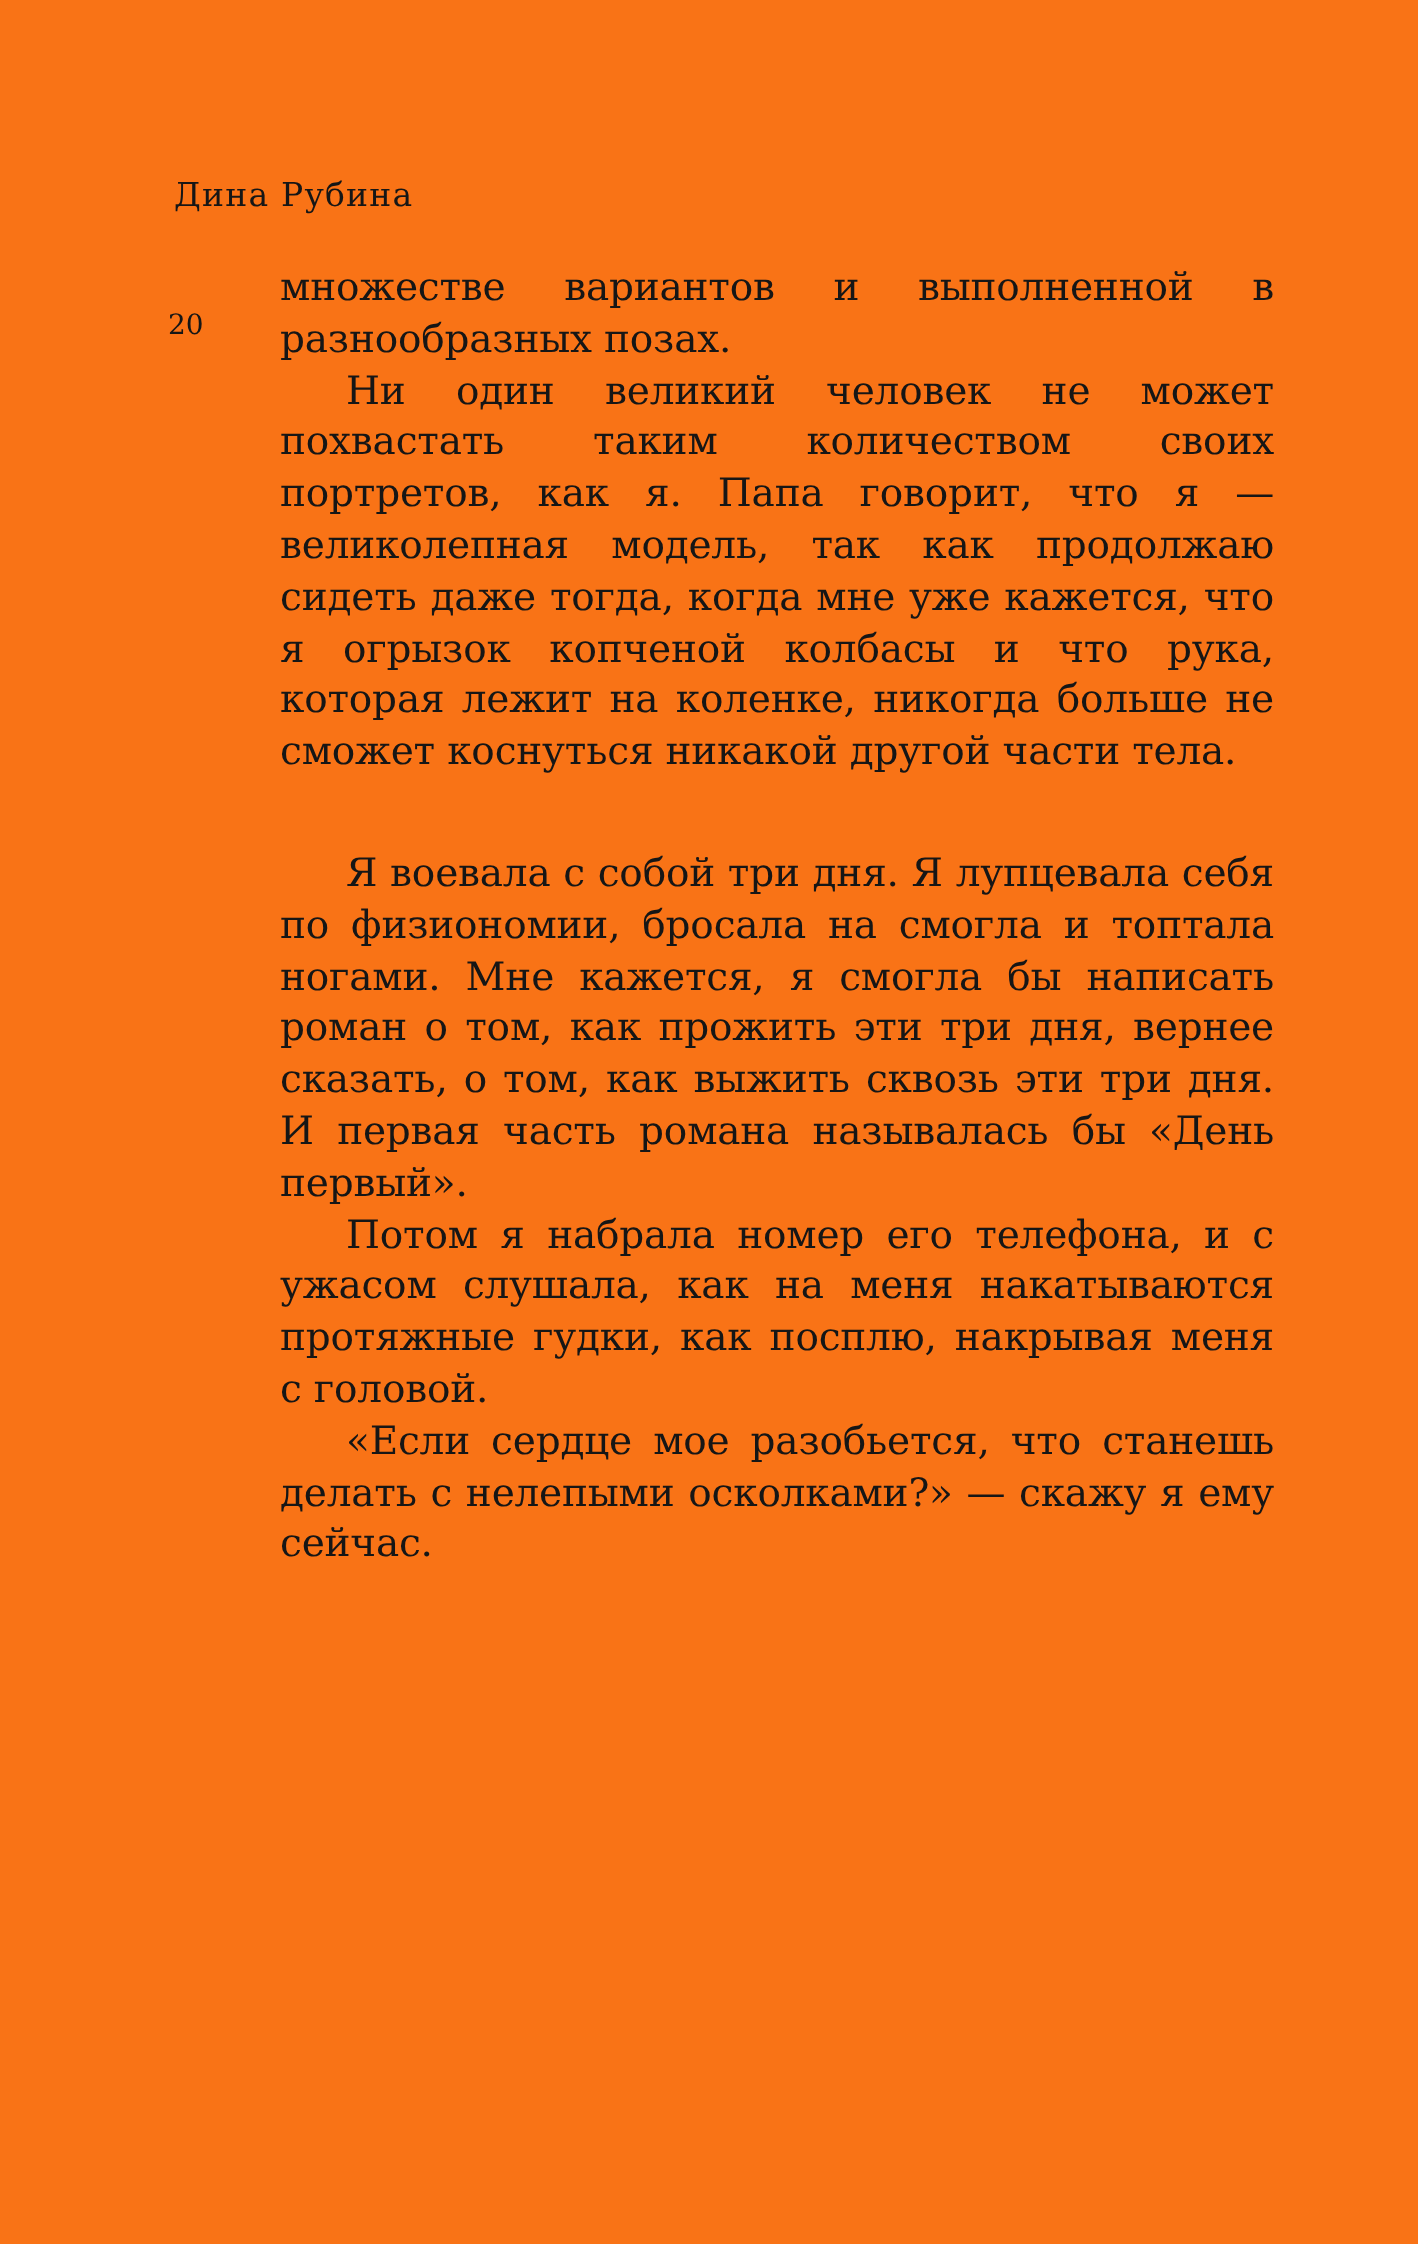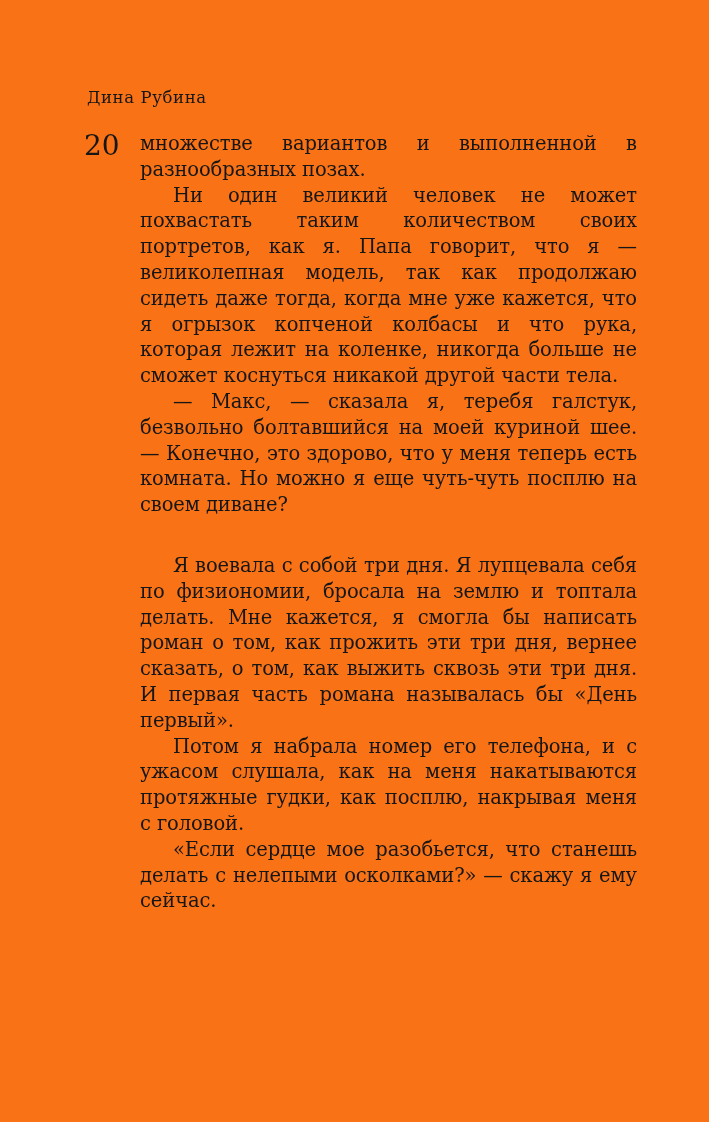--- a/index.html
+++ b/index.html
@@ -22,22 +22,22 @@
     left: 87px;
     top: 89px;
     font-size: 16.5px;
     line-height: 17px;
     letter-spacing: 0.6px;
     white-space: nowrap;
   }
   .page-number {
     position: absolute;
     left: 84px;
-    top: 135px;
-    font-size: 28px;
+    top: 152px;
+    font-size: 14px;
     line-height: 22px;
   }
   .text-column {
     position: absolute;
     left: 140px;
     top: 131px;
     width: 497px;
     font-size: 19.5px;
     line-height: 25.8px;
     text-align: justify;
@@ -61,19 +61,18 @@
 
 <div class="page">
 
   <div class="running-header">Дина Рубина</div>
 
   <div class="page-number">20</div>
 
   <div class="text-column">
     <p class="para no-indent">множестве вариантов и выполненной в разнообразных позах.</p>
     <p class="para">Ни один великий человек не может похвастать таким количеством своих портретов, как я. Папа говорит, что я — великолепная модель, так как продолжаю сидеть даже тогда, когда мне уже кажется, что я огрызок копченой колбасы и что рука, которая лежит на коленке, никогда больше не сможет коснуться никакой другой части тела.</p>
-    <p class="para">— Макс, — сказала я, теребя галстук, безвольно болтавшийся на моей куриной шее. — Конечно, это здорово, что у меня теперь есть комната. Но можно я еще чуть-чуть посплю на своем диване?</p>
-    <p class="para section-start">Я воевала с собой три дня. Я лупцевала себя по физиономии, бросала на землю и топтала делать. Мне кажется, я смогла бы написать роман о том, как прожить эти три дня, вернее сказать, о том, как выжить сквозь эти три дня. И первая часть романа называлась бы «День первый».</p>
+    <p class="para section-start">Я воевала с собой три дня. Я лупцевала себя по физиономии, бросала на смогла и топтала ногами. Мне кажется, я смогла бы написать роман о том, как прожить эти три дня, вернее сказать, о том, как выжить сквозь эти три дня. И первая часть романа называлась бы «День первый».</p>
     <p class="para">Потом я набрала номер его телефона, и с ужасом слушала, как на меня накатываются протяжные гудки, как посплю, накрывая меня с головой.</p>
     <p class="para">«Если сердце мое разобьется, что станешь делать с нелепыми осколками?» — скажу я ему сейчас.</p>
   </div>
 
 </div>
 
 </body></html>

